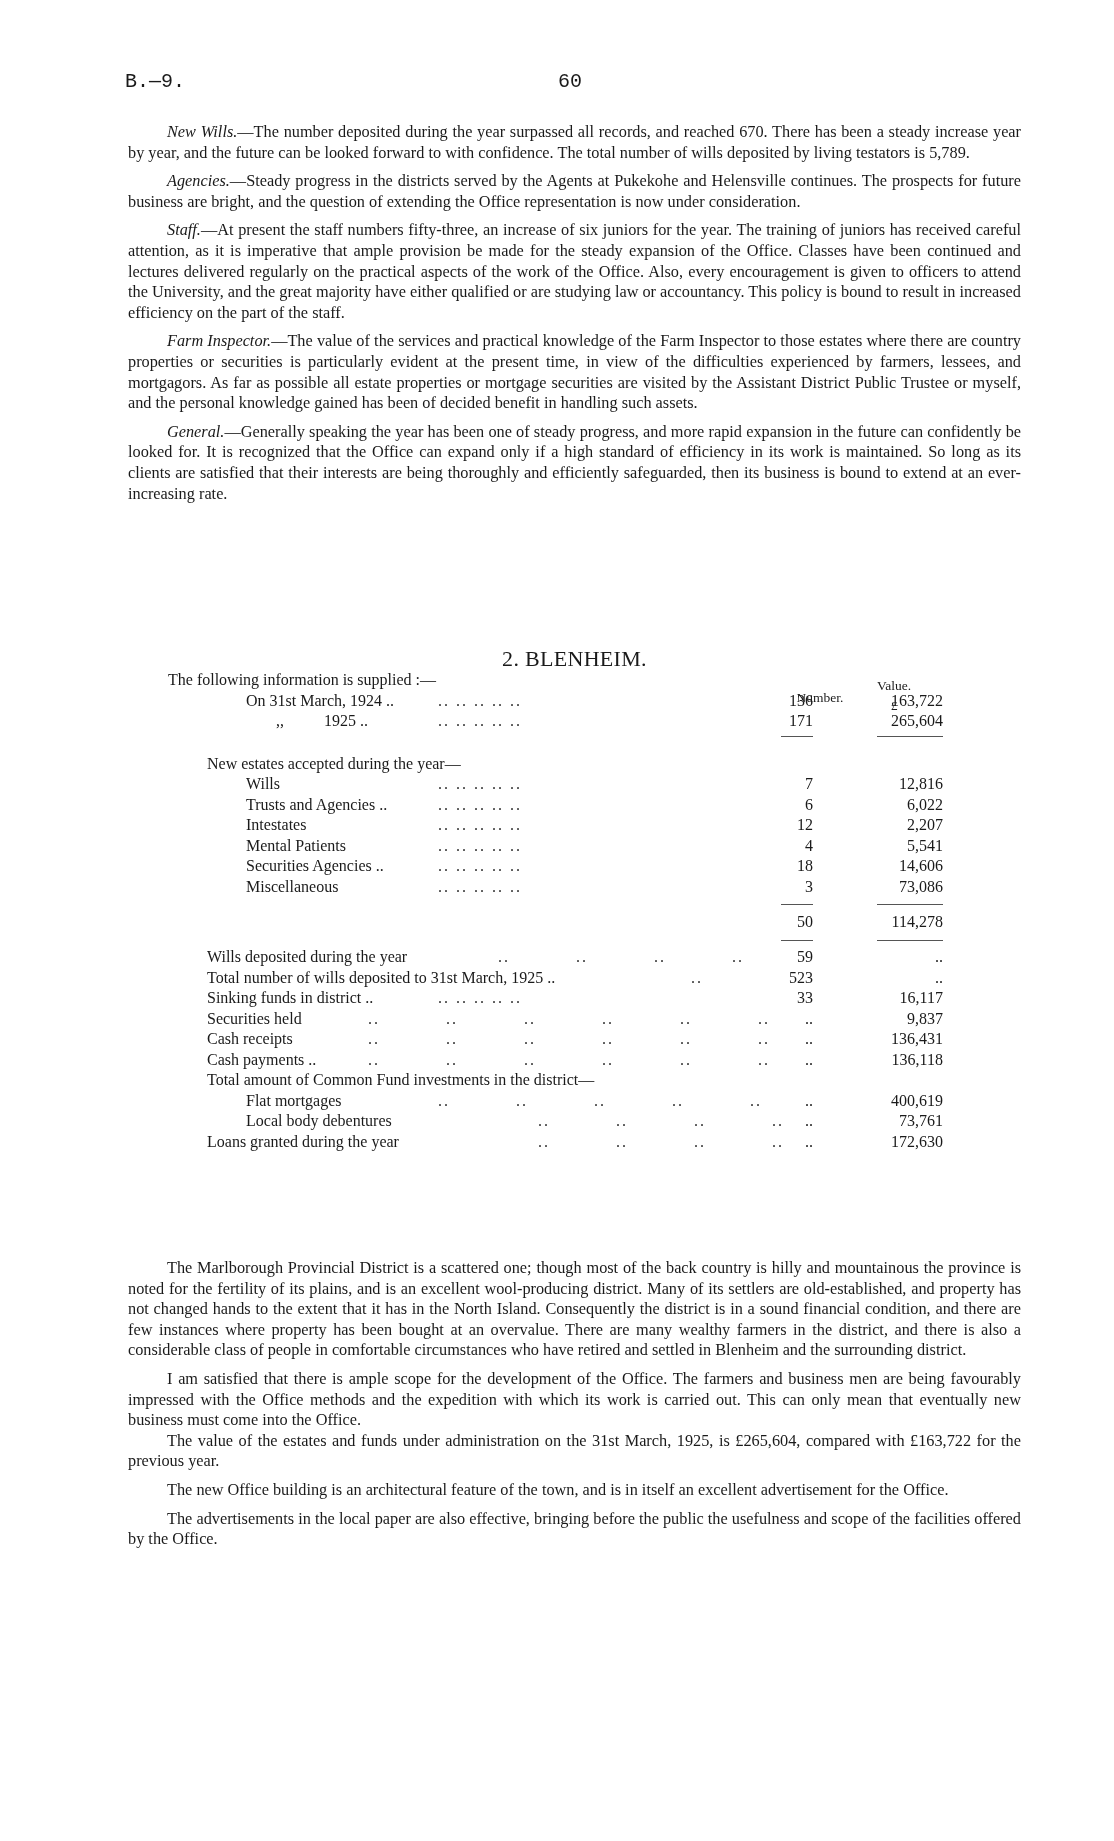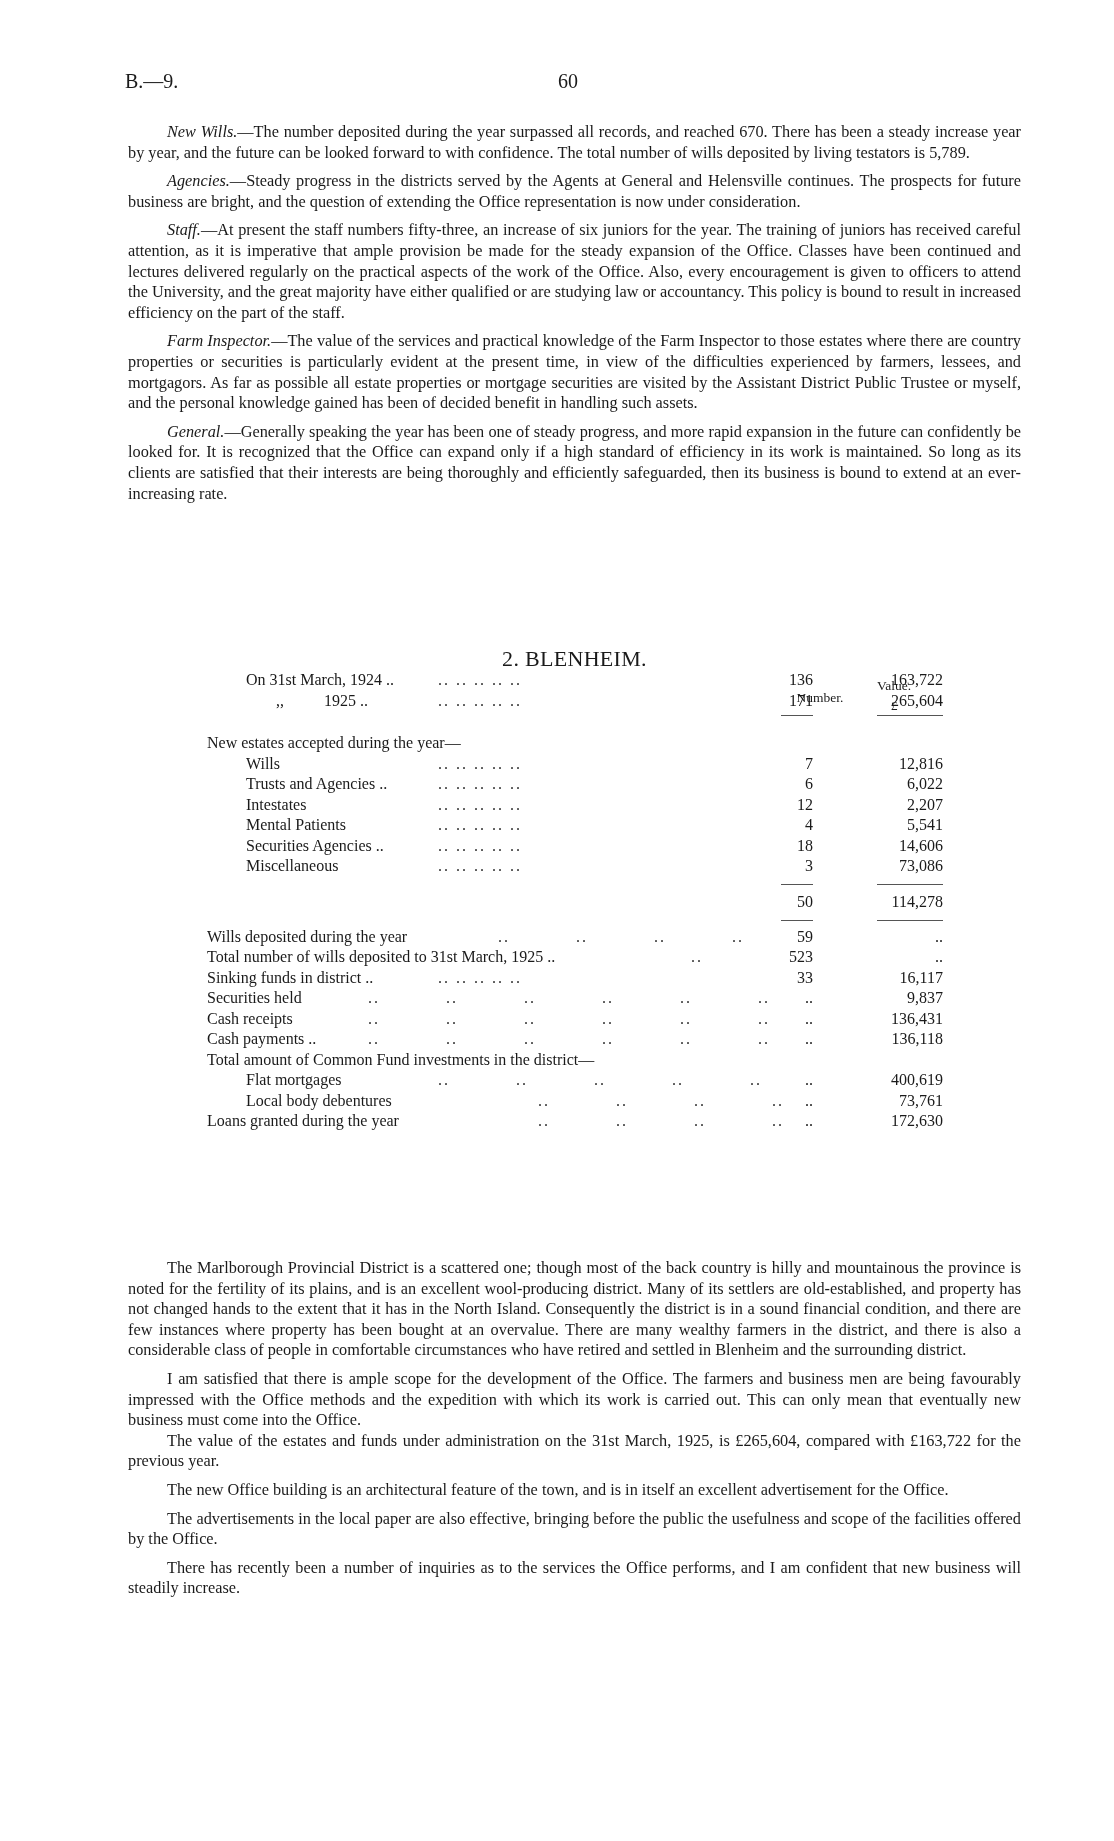--- a/index.html
+++ b/index.html
@@ -17,20 +17,21 @@
       top: 0;
       width: 893px;
     }
     .header {
       position: absolute;
       top: 70px;
       left: 0;
       width: 893px;
       height: 28px;
       font-size: 20px;
+      font-family: Liberation Mono, monospace;
     }
     .header .ref { position: absolute; left: -3px; top: 0; }
     .header .pageno { position: absolute; left: 430px; top: 0; }
 
     .body-text {
       position: absolute;
       top: 122px;
       left: 0;
       width: 893px;
       font-size: 16.3px;
@@ -122,33 +123,36 @@
 
 <div class="page">
 
   <div class="header">
     <span class="ref">B.—9.</span>
     <span class="pageno">60</span>
   </div>
 
   <div class="body-text">
     <p><em>New Wills.</em><span>—The number deposited during the year surpassed all records, and reached 670. There has been a steady increase year by year, and the future can be looked forward to with confidence. The total number of wills deposited by living testators is 5,789.</span></p>
-    <p><em>Agencies.</em><span>—Steady progress in the districts served by the Agents at General and Helensville continues. The prospects for future business are bright, and the question of extending the Office representation is now under consideration.</span></p>
+    <p><em>Agencies.</em><span>—Steady progress in the districts served by the Agents at Pukekohe and Helensville continues. The prospects for future business are bright, and the question of extending the Office representation is now under consideration.</span></p>
     <p><em>Staff.</em><span>—At present the staff numbers fifty-three, an increase of six juniors for the year. The training of juniors has received careful attention, as it is imperative that ample provision be made for the steady expansion of the Office. Classes have been continued and lectures delivered regularly on the practical aspects of the work of the Office. Also, every encouragement is given to officers to attend the University, and the great majority have either qualified or are studying law or accountancy. This policy is bound to result in increased efficiency on the part of the staff.</span></p>
     <p><em>Farm Inspector.</em><span>—The value of the services and practical knowledge of the Farm Inspector to those estates where there are country properties or securities is particularly evident at the present time, in view of the difficulties experienced by farmers, lessees, and mortgagors. As far as possible all estate properties or mortgage securities are visited by the Assistant District Public Trustee or myself, and the personal knowledge gained has been of decided benefit in handling such assets.</span></p>
     <p><em>General.</em><span>—Generally speaking the year has been one of steady progress, and more rapid expansion in the future can confidently be looked for. It is recognized that the Office can expand only if a high standard of efficiency in its work is maintained. So long as its clients are satisfied that their interests are being thoroughly and efficiently safeguarded, then its business is bound to extend at an ever-increasing rate.</span></p>
   </div>
 
   <div class="section-title">2. BLENHEIM.</div>
 
   <div class="table">
     <div class="colhead" style="left:612px; top:20px; width:80px;">Number.</div>
     <div class="colhead" style="left:676px; top:8px; width:100px;">Value.</div>
     <div class="colhead" style="left:676px; top:28px; width:100px;">£</div>
 
+    <div class="row">
+      <span class="label lvl0">The following information is supplied :—</span>
+    </div>
     <div class="row">
       <span class="label lvl2">On 31st March, 1924 ..</span>
       <span class="dots" style="left:270px;">.. .. .. .. ..</span>
       <span class="num">136</span>
       <span class="val">163,722</span>
     </div>
     <div class="row">
       <span class="label lvl2" style="left:108px; white-space:pre;">,,          1925 ..</span>
       <span class="dots" style="left:270px;">.. .. .. .. ..</span>
       <span class="num">171</span>
@@ -270,16 +274,15 @@
       <span class="val">172,630</span>
     </div>
   </div>
 
   <div class="closing-text">
     <p>The Marlborough Provincial District is a scattered one; though most of the back country is hilly and mountainous the province is noted for the fertility of its plains, and is an excellent wool-producing district. Many of its settlers are old-established, and property has not changed hands to the extent that it has in the North Island. Consequently the district is in a sound financial condition, and there are few instances where property has been bought at an overvalue. There are many wealthy farmers in the district, and there is also a considerable class of people in comfortable circumstances who have retired and settled in Blenheim and the surrounding district.</p>
     <p class="tight">I am satisfied that there is ample scope for the development of the Office. The farmers and business men are being favourably impressed with the Office methods and the expedition with which its work is carried out. This can only mean that eventually new business must come into the Office.</p>
     <p>The value of the estates and funds under administration on the 31st March, 1925, is £265,604, compared with £163,722 for the previous year.</p>
     <p>The new Office building is an architectural feature of the town, and is in itself an excellent advertisement for the Office.</p>
     <p>The advertisements in the local paper are also effective, bringing before the public the usefulness and scope of the facilities offered by the Office.</p>
-    <p>There has recently been a number of inquiries as to the services the Office performs, and I am confident that new business will steadily increase.</p>
   </div>
 
 </div>
 
 </body></html>

